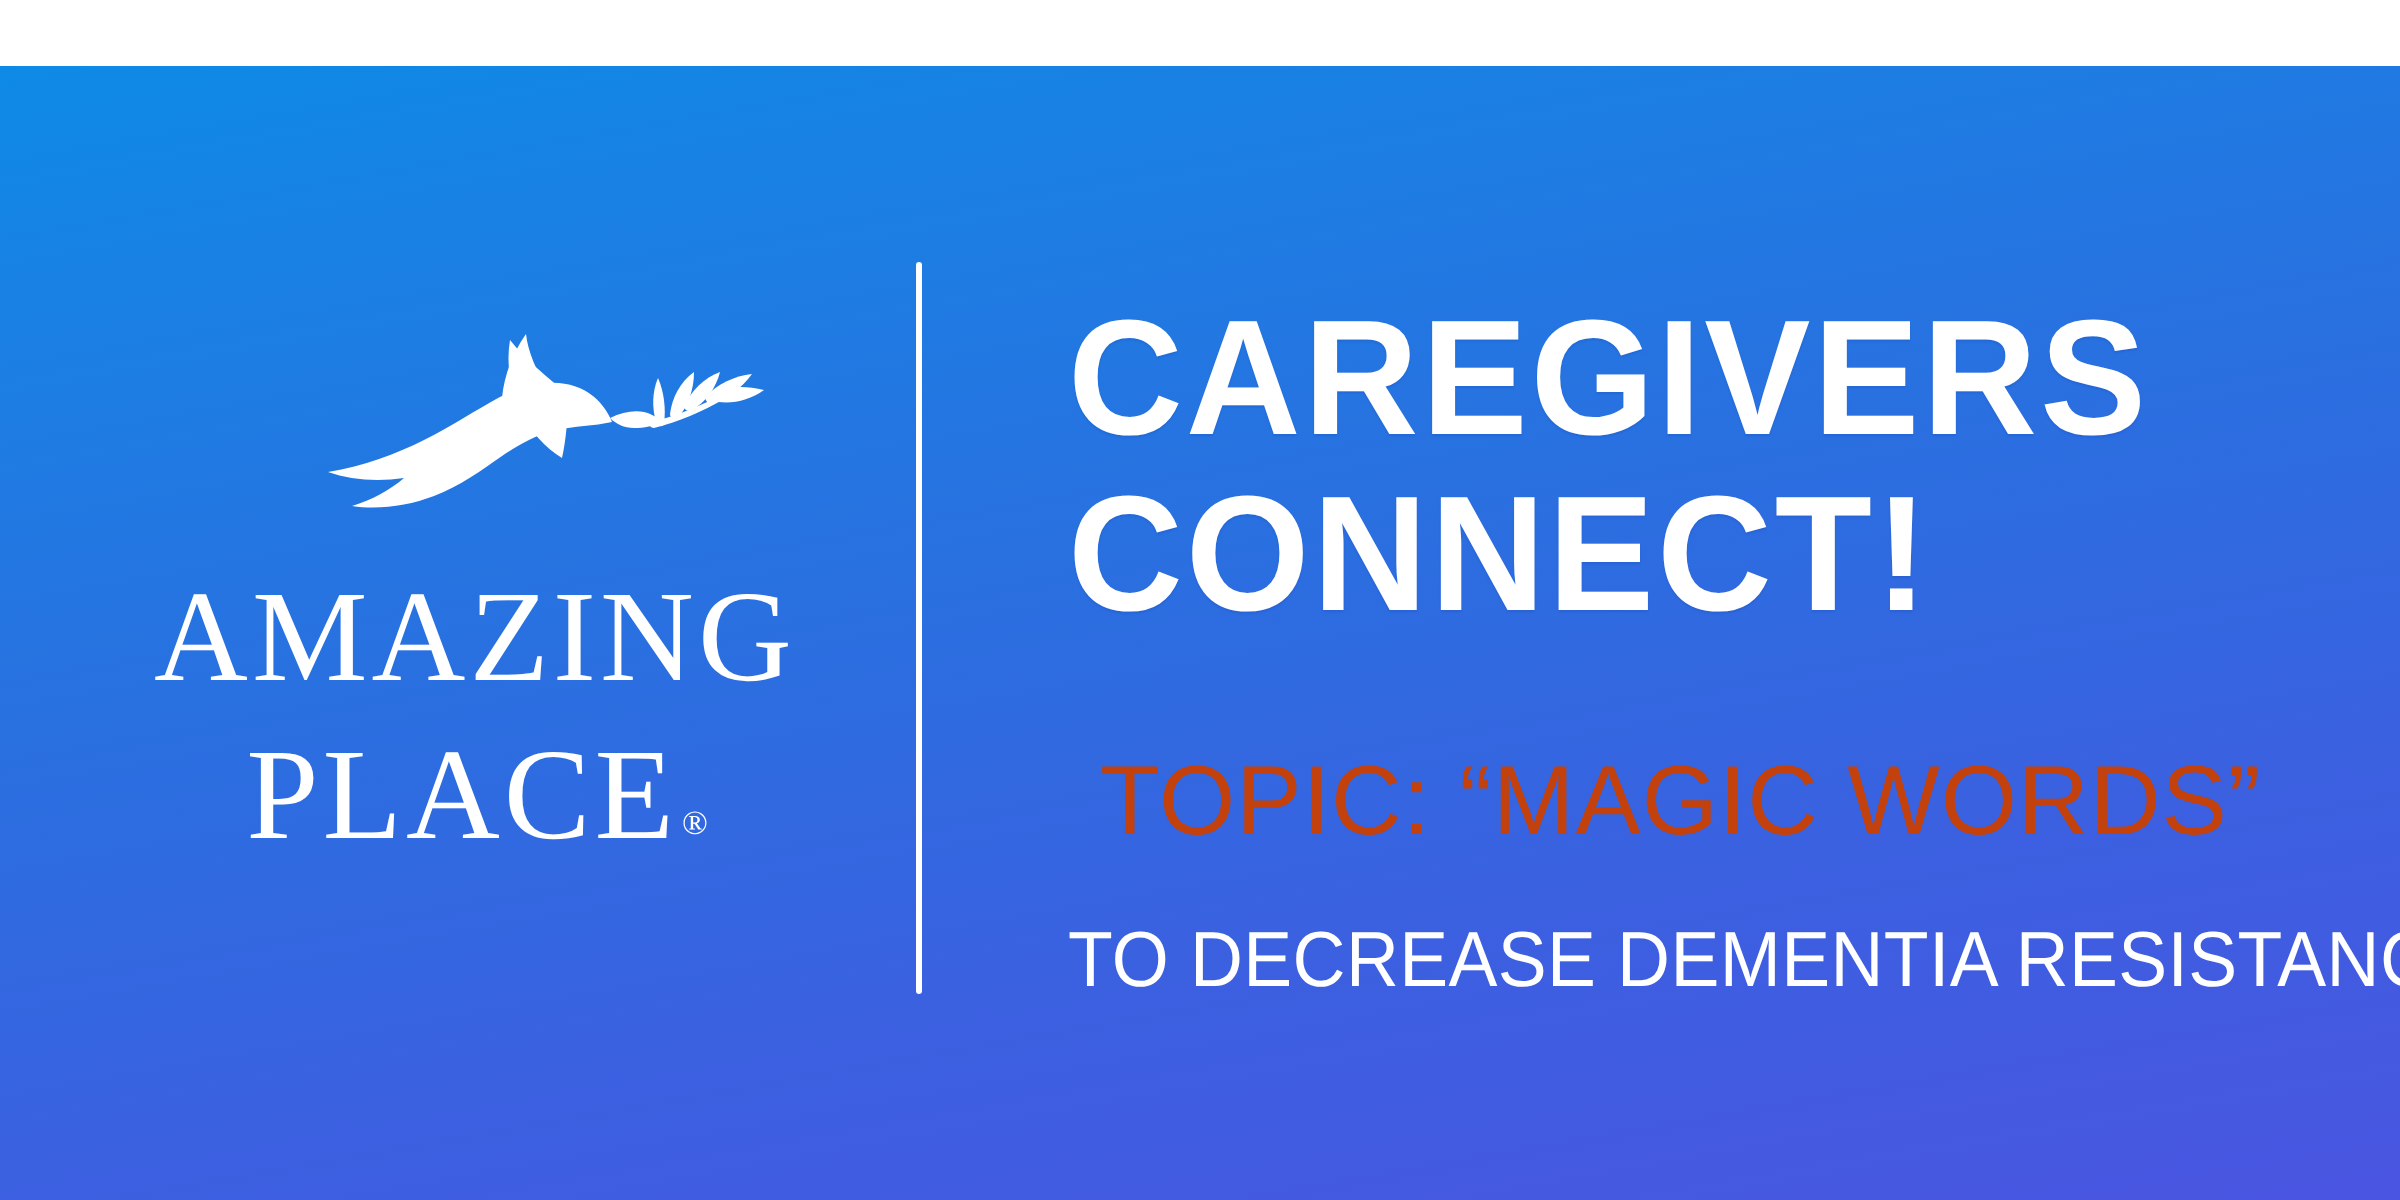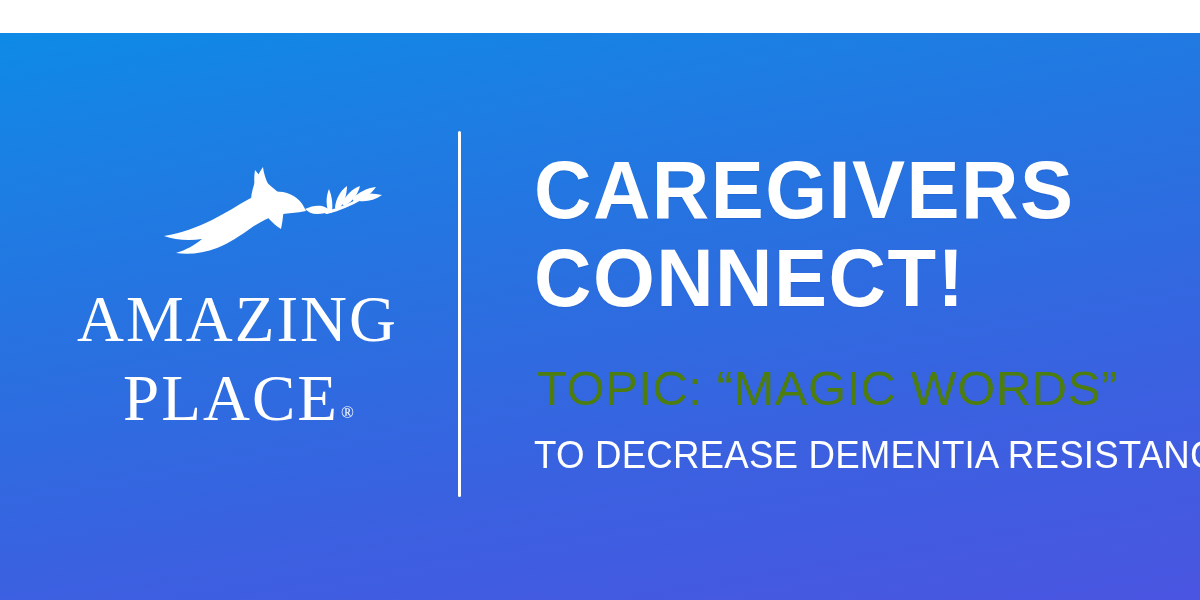--- a/index.html
+++ b/index.html
@@ -123,27 +123,27 @@
     white-space: nowrap;
     transform: scaleX(0.97);
     transform-origin: left center;
     text-shadow: 0 1px 1px rgba(20, 60, 160, 0.18);
   }
   .headline-line-2 {
     margin-top: 8px;
   }
 
   .topic-line {
-    color: #4d7c0f;
+    color: #c2410c;
     font-family: "Liberation Sans", sans-serif;
     font-weight: 300;
     font-size: 49px;
     line-height: 1;
     letter-spacing: 0.5px;
-    margin: 3px;
+    margin: 16px;
     padding-top: 42px;
     white-space: nowrap;
   }
 
   .subtitle-line {
     color: #ffffff;
     font-family: "Liberation Sans Narrow", "Liberation Sans", sans-serif;
     font-weight: 400;
     font-size: 39px;
     line-height: 1;

